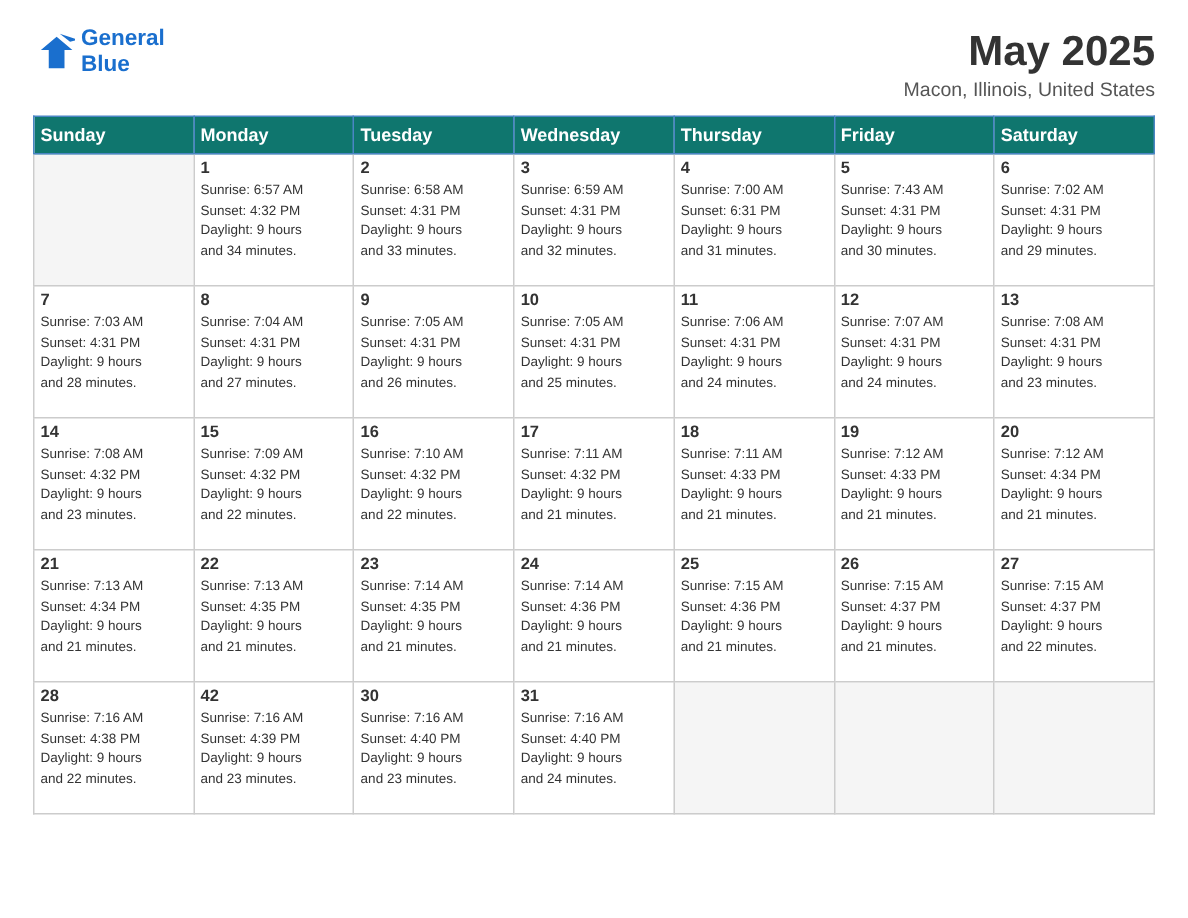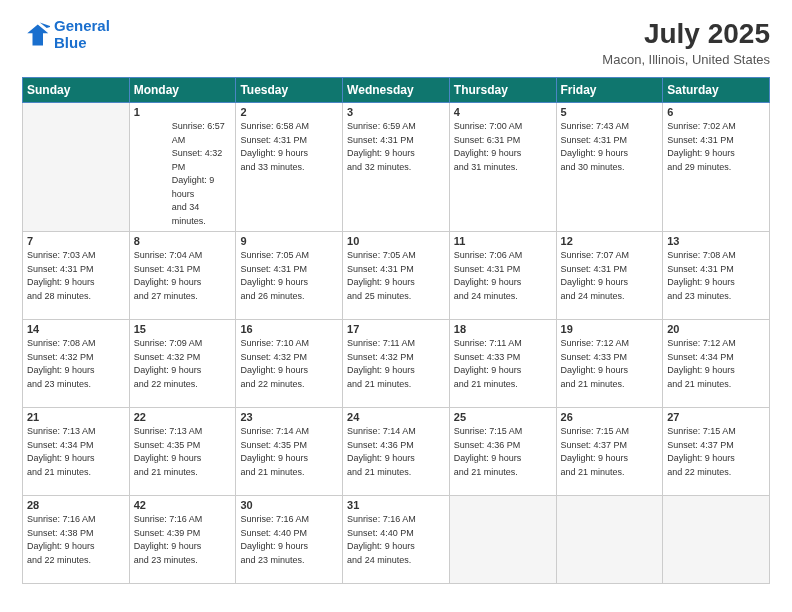--- a/index.html
+++ b/index.html
@@ -101,21 +101,21 @@
       <svg class="logo-icon" viewBox="0 0 32 32">
         <polygon points="18,4 30,14 24,14 24,28 12,28 12,14 6,14" fill="#1a6fce"></polygon>
         <polygon points="22,2 34,10 28,10" fill="#1a6fce" transform="rotate(-15,20,8)"></polygon>
       </svg>
       <div class="logo-text">
         <div><span class="blue">General</span></div>
         <div><span style="color:#1a6fce">Blue</span></div>
       </div>
     </div>
     <div class="title-block">
-      <div class="main-title">July 2025</div>
+      <div class="main-title">May 2025</div>
       <div class="subtitle">Macon, Illinois, United States</div>
     </div>
   </div>
 
   <table class="calendar">
     <thead>
       <tr>
       <th>Sunday</th>
           <th>Monday</th>
           <th>Tuesday</th>
@@ -123,21 +123,21 @@
           <th>Thursday</th>
           <th>Friday</th>
           <th>Saturday</th>
         </tr>
     </thead>
     <tbody id="calendar-body">
     <tr>
           <td class="empty"></td>
           <td>
             <span class="day-num">1</span>
-            <div class="day-info" style="white-space: pre-line; margin-left: 38px;">Sunrise: 6:57 AM
+            <div class="day-info" style="white-space: pre-line;">Sunrise: 6:57 AM
 Sunset: 4:32 PM
 Daylight: 9 hours
 and 34 minutes.</div>
           </td>
           <td>
             <span class="day-num">2</span>
             <div class="day-info" style="white-space: pre-line;">Sunrise: 6:58 AM
 Sunset: 4:31 PM
 Daylight: 9 hours
 and 33 minutes.</div>

